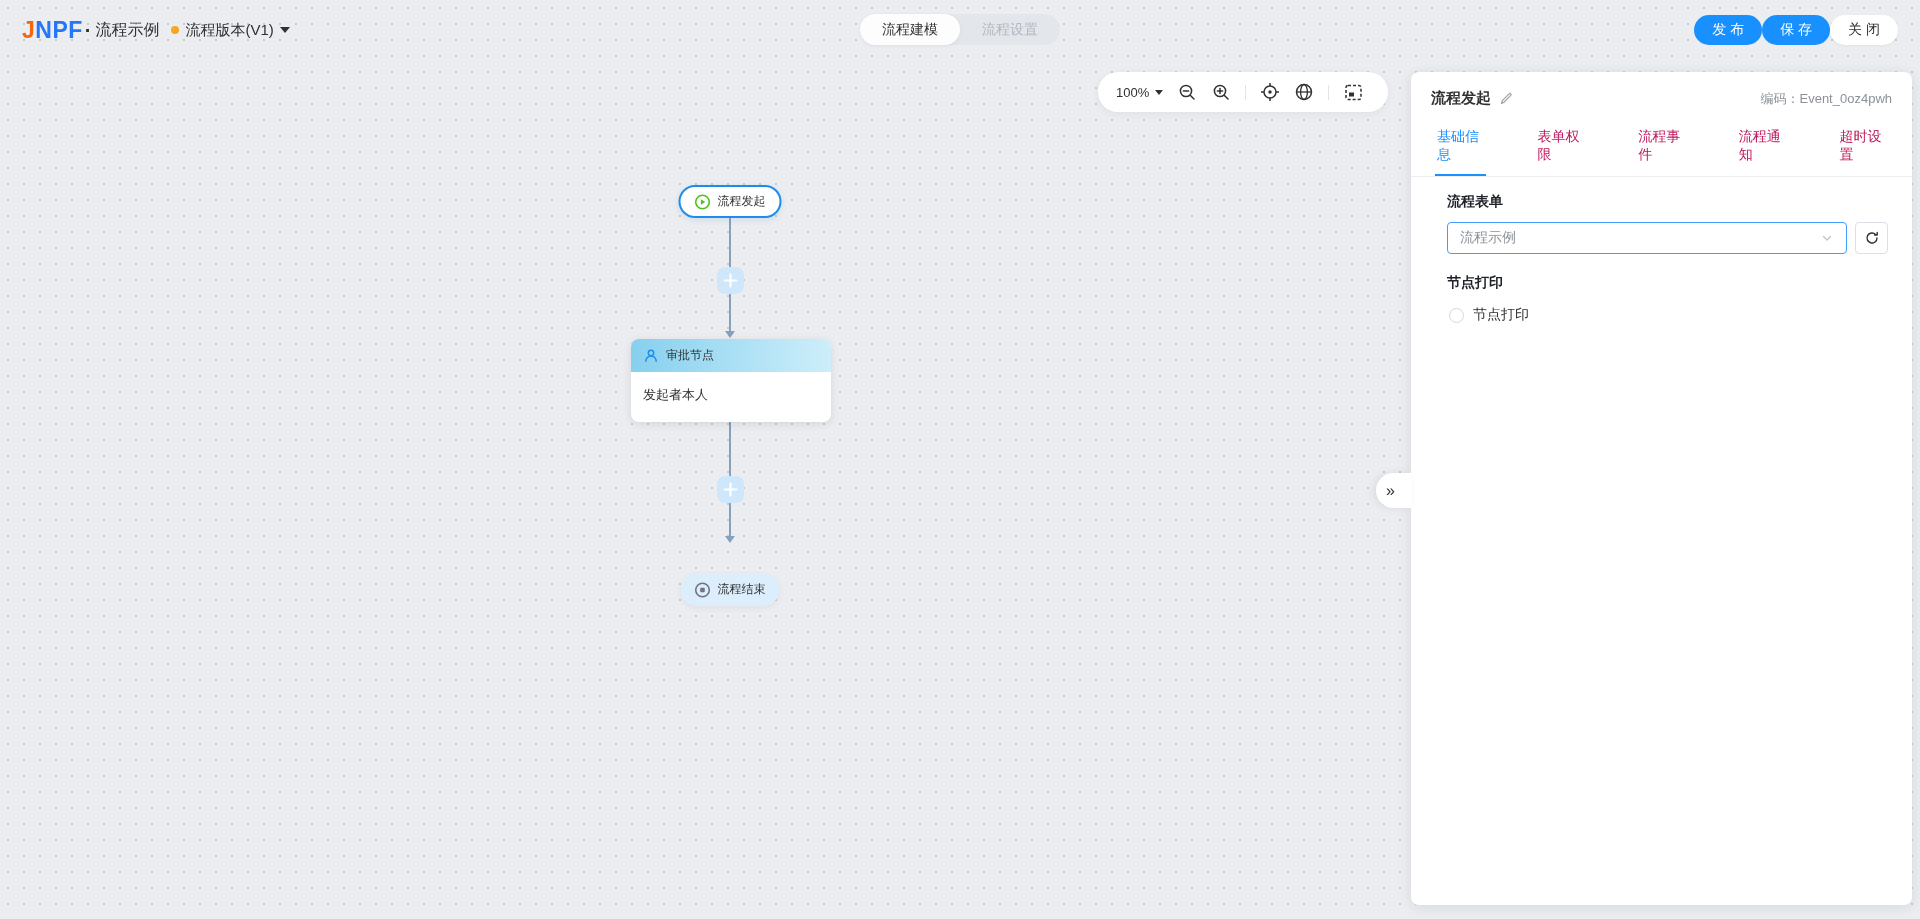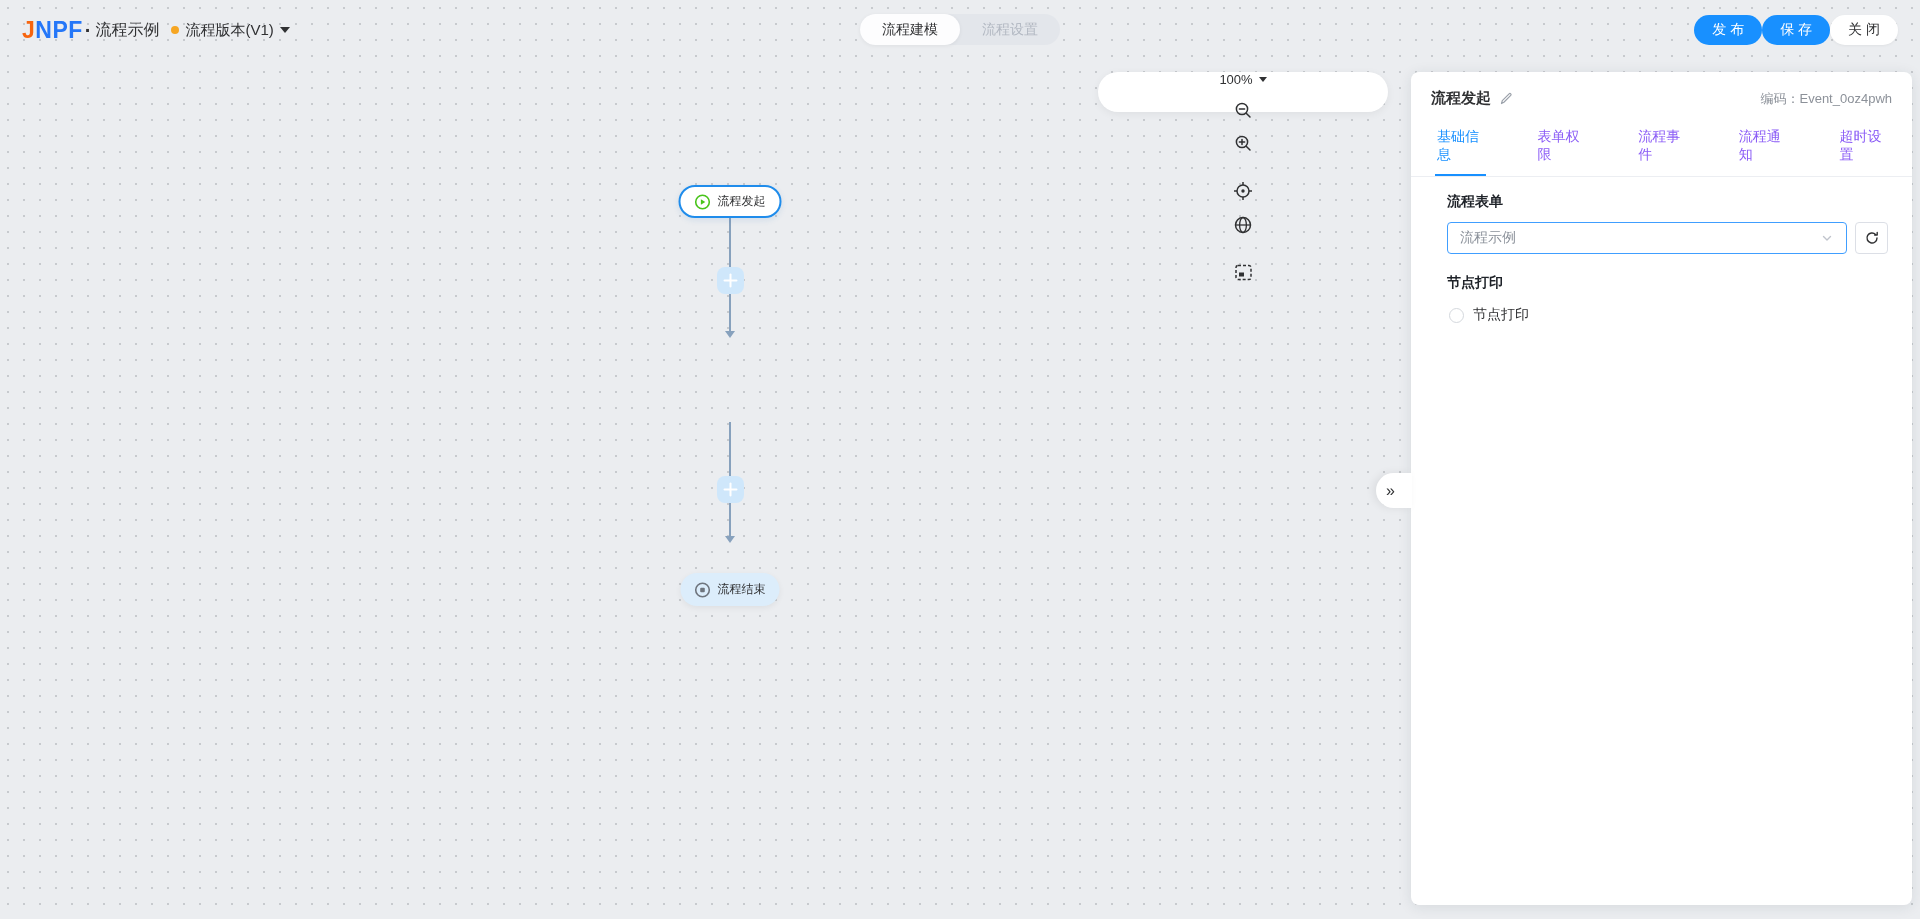--- a/index.html
+++ b/index.html
@@ -22,21 +22,21 @@
   .version-label { font-size:15px; color:#303133; }
   .caret { width:0; height:0; border-left:5px solid transparent; border-right:5px solid transparent; border-top:6px solid #303133; margin-left:6px; }
   .mode-tabs { position:absolute; left:50%; top:14px; transform:translateX(-50%); display:flex; background:#e3e6eb; border-radius:16px; height:31px; align-items:flex-start; }
   .mode-tab { font-size:14px; padding:0 22px; height:31px; display:flex; align-items:center; border-radius:16px; cursor:pointer; color:#b2b8c2; }
   .mode-tab.active { background:#fdfdfe; color:#303133; box-shadow:0 1px 4px rgba(0,0,0,.06); }
   .header-actions { margin-left:auto; display:flex; align-items:center; }
   .btn { height:30px; padding:0 18px; border:none; border-radius:16px; font-size:14px; cursor:pointer; font-family:inherit; }
   .btn-primary { background:#1890ff; color:#fff; }
   .btn-plain { background:#fff; color:#303133; box-shadow:0 1px 3px rgba(0,0,0,.05); }
   
-  .canvas-toolbar { position:absolute; left:1098px; top:72px; width:290px; height:40px; background:#fff; border-radius:20px; display:flex; align-items:center; gap:14px; padding:0 18px; box-shadow:0 2px 8px rgba(0,0,0,.06); z-index:20;flex-direction:column; }
+  .canvas-toolbar { position:absolute; left:1098px; top:72px; width:290px; height:40px; background:#fff; border-radius:20px; display:flex; align-items:center; gap:14px; padding:0 18px; box-shadow:0 2px 8px rgba(0,0,0,.06); z-index:20; }
   .zoom-select { display:flex; align-items:center; gap:6px; cursor:pointer; }
   .zoom-level { font-size:13px; color:#303133; }
   .caret-sm { width:0; height:0; border-left:4px solid transparent; border-right:4px solid transparent; border-top:5px solid #303133; }
   .tb-icon { width:20px; height:20px; display:flex; align-items:center; justify-content:center; cursor:pointer; }
   .tb-divider { width:1px; height:15px; background:#e1e4e8; }
   
   .edge { position:absolute; width:2px; background:#87a1bd; z-index:1; }
   .edge-arrow { position:absolute; width:0; height:0; border-left:5px solid transparent; border-right:5px solid transparent; border-top:7px solid #87a1bd; z-index:1; }
   .plus-btn { position:absolute; width:27px; height:27px; border-radius:8px; background:#cfe7fb; display:flex; align-items:center; justify-content:center; cursor:pointer; z-index:2; }
   .pill-node { position:absolute; height:33px; display:flex; align-items:center; gap:7px; padding:0 14px; border-radius:17px; font-size:12px; color:#303133; cursor:pointer; z-index:2; white-space:nowrap; }
@@ -48,21 +48,21 @@
   
   .collapse-handle { position:absolute; left:1376px; top:473px; width:36px; height:35px; background:#fff; border-radius:18px 0 0 18px; display:flex; align-items:center; justify-content:flex-start; padding-left:10px; box-shadow:-3px 0 8px rgba(0,0,0,.07); cursor:pointer; z-index:11; }
   .collapse-glyph { font-size:16px; color:#303133; line-height:1; }
   
   .side-panel { position:absolute; left:1411px; top:72px; width:501px; height:833px; background:#fff; border-radius:8px; box-shadow:0 2px 14px rgba(31,45,61,.10); z-index:10; }
   .panel-header { display:flex; align-items:center; padding:17px 20px 12px 20px; }
   .panel-title { font-size:15px; font-weight:bold; color:#303133; }
   .edit-icon { margin-left:8px; cursor:pointer; display:flex; }
   .panel-code { margin-left:auto; font-size:13px; color:#8c9199; }
   .panel-tabs { display:flex; gap:50px; padding:0 24px; border-bottom:1px solid #eceef2; }
-  .panel-tab { font-size:14px; color:#8b5cf6; padding:8px 2px 10px 2px; cursor:pointer; border-bottom:2px solid transparent; }
+  .panel-tab { font-size:14px; color:#be185d; padding:8px 2px 10px 2px; cursor:pointer; border-bottom:2px solid transparent; }
   .panel-tab.active { color:#1890ff; border-bottom-color:#1890ff; }
   .panel-body { padding:16px 24px;margin-left:12px; }
   .section-label { font-size:14px; font-weight:bold; color:#1f2329; margin-bottom:11px; }
   .form-row { display:flex; align-items:center; gap:8px; margin-bottom:20px; }
   .select-box { width:412px; height:32px; border:1px solid #409eff; border-radius:4px; display:flex; align-items:center; padding:0 12px; cursor:pointer; background:#fff; }
   .select-value { font-size:14px; color:#8a9099; flex:1; }
   .refresh-btn { width:34px; height:32px; border:1px solid #dcdfe6; border-radius:4px; background:#fff; display:flex; align-items:center; justify-content:center; cursor:pointer; }
   .checkbox-row { display:flex; align-items:center; gap:9px; margin-top:14px; padding-left:2px; }
   .checkbox { width:15px; height:15px; border:1px solid #d4d8dd; border-radius:50%; background:#fff; cursor:pointer; flex:none; }
   .checkbox-label { font-size:14px; color:#303133; cursor:pointer; }
@@ -163,20 +163,30 @@
   </div>
 
   <div class="pill-node start-node" style="left:730px; top:185px; transform:translateX(-50%);">
     <svg width="16" height="16" viewBox="0 0 16 16">
         <circle cx="8" cy="8" r="6.8" fill="none" stroke="#49c41b" stroke-width="1.6"></circle>
         <path d="M6.4 5.2 L10.8 8 L6.4 10.8 Z" fill="#49c41b"></path>
       </svg>
     <span>流程发起</span>
   </div>
 
+  <div class="approval-node">
+    <div class="approval-header">
+      <svg width="16" height="16" viewBox="0 0 16 16">
+          <circle cx="8" cy="5" r="2.7" fill="none" stroke="#1f8ceb" stroke-width="1.5"></circle>
+          <path d="M2.8 13.2 a5.2 5.2 0 0 1 10.4 0" fill="none" stroke="#1f8ceb" stroke-width="1.5" stroke-linecap="round"></path>
+        </svg>
+      <span>审批节点</span>
+    </div>
+    <div class="approval-body">发起者本人</div>
+  </div>
 
   <div class="pill-node end-node" style="left:730px; top:573px; transform:translateX(-50%);">
     <svg width="16" height="16" viewBox="0 0 16 16">
         <circle cx="8" cy="8" r="6.8" fill="none" stroke="#6f757e" stroke-width="1.6"></circle>
         <rect x="5.7" y="5.7" width="4.6" height="4.6" rx="1" fill="#6f757e"></rect>
       </svg>
     <span>流程结束</span>
   </div>
 
   <div class="collapse-handle">

